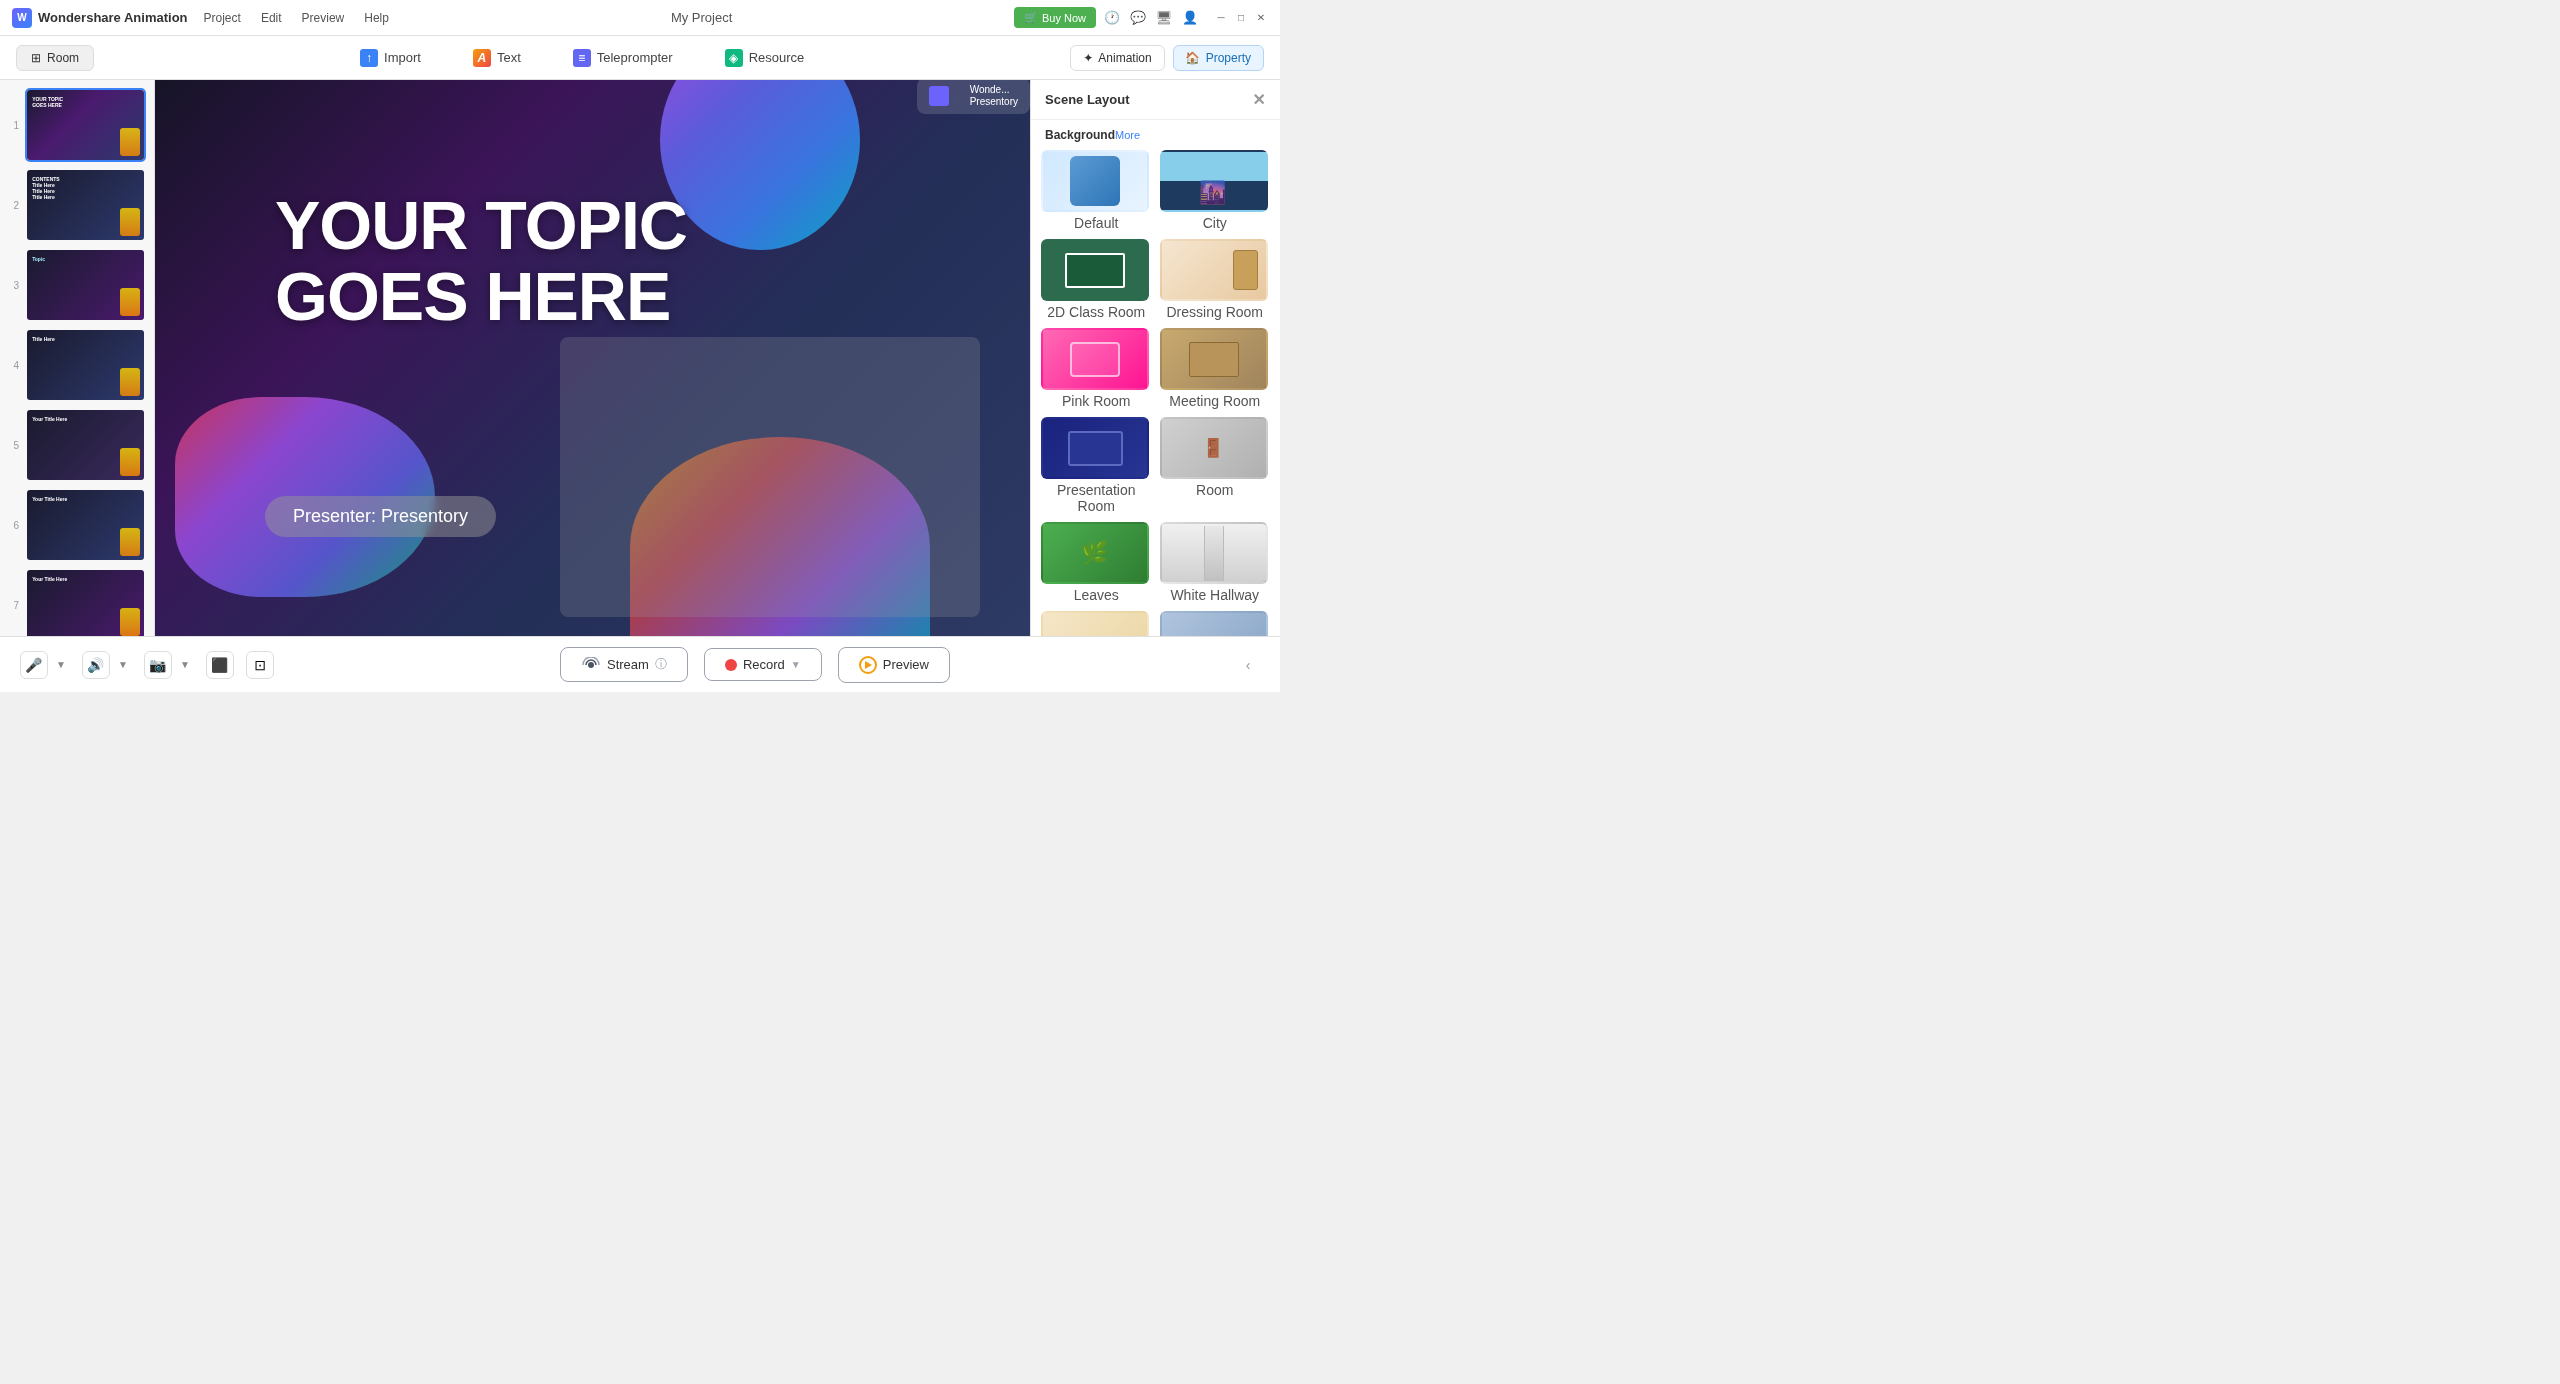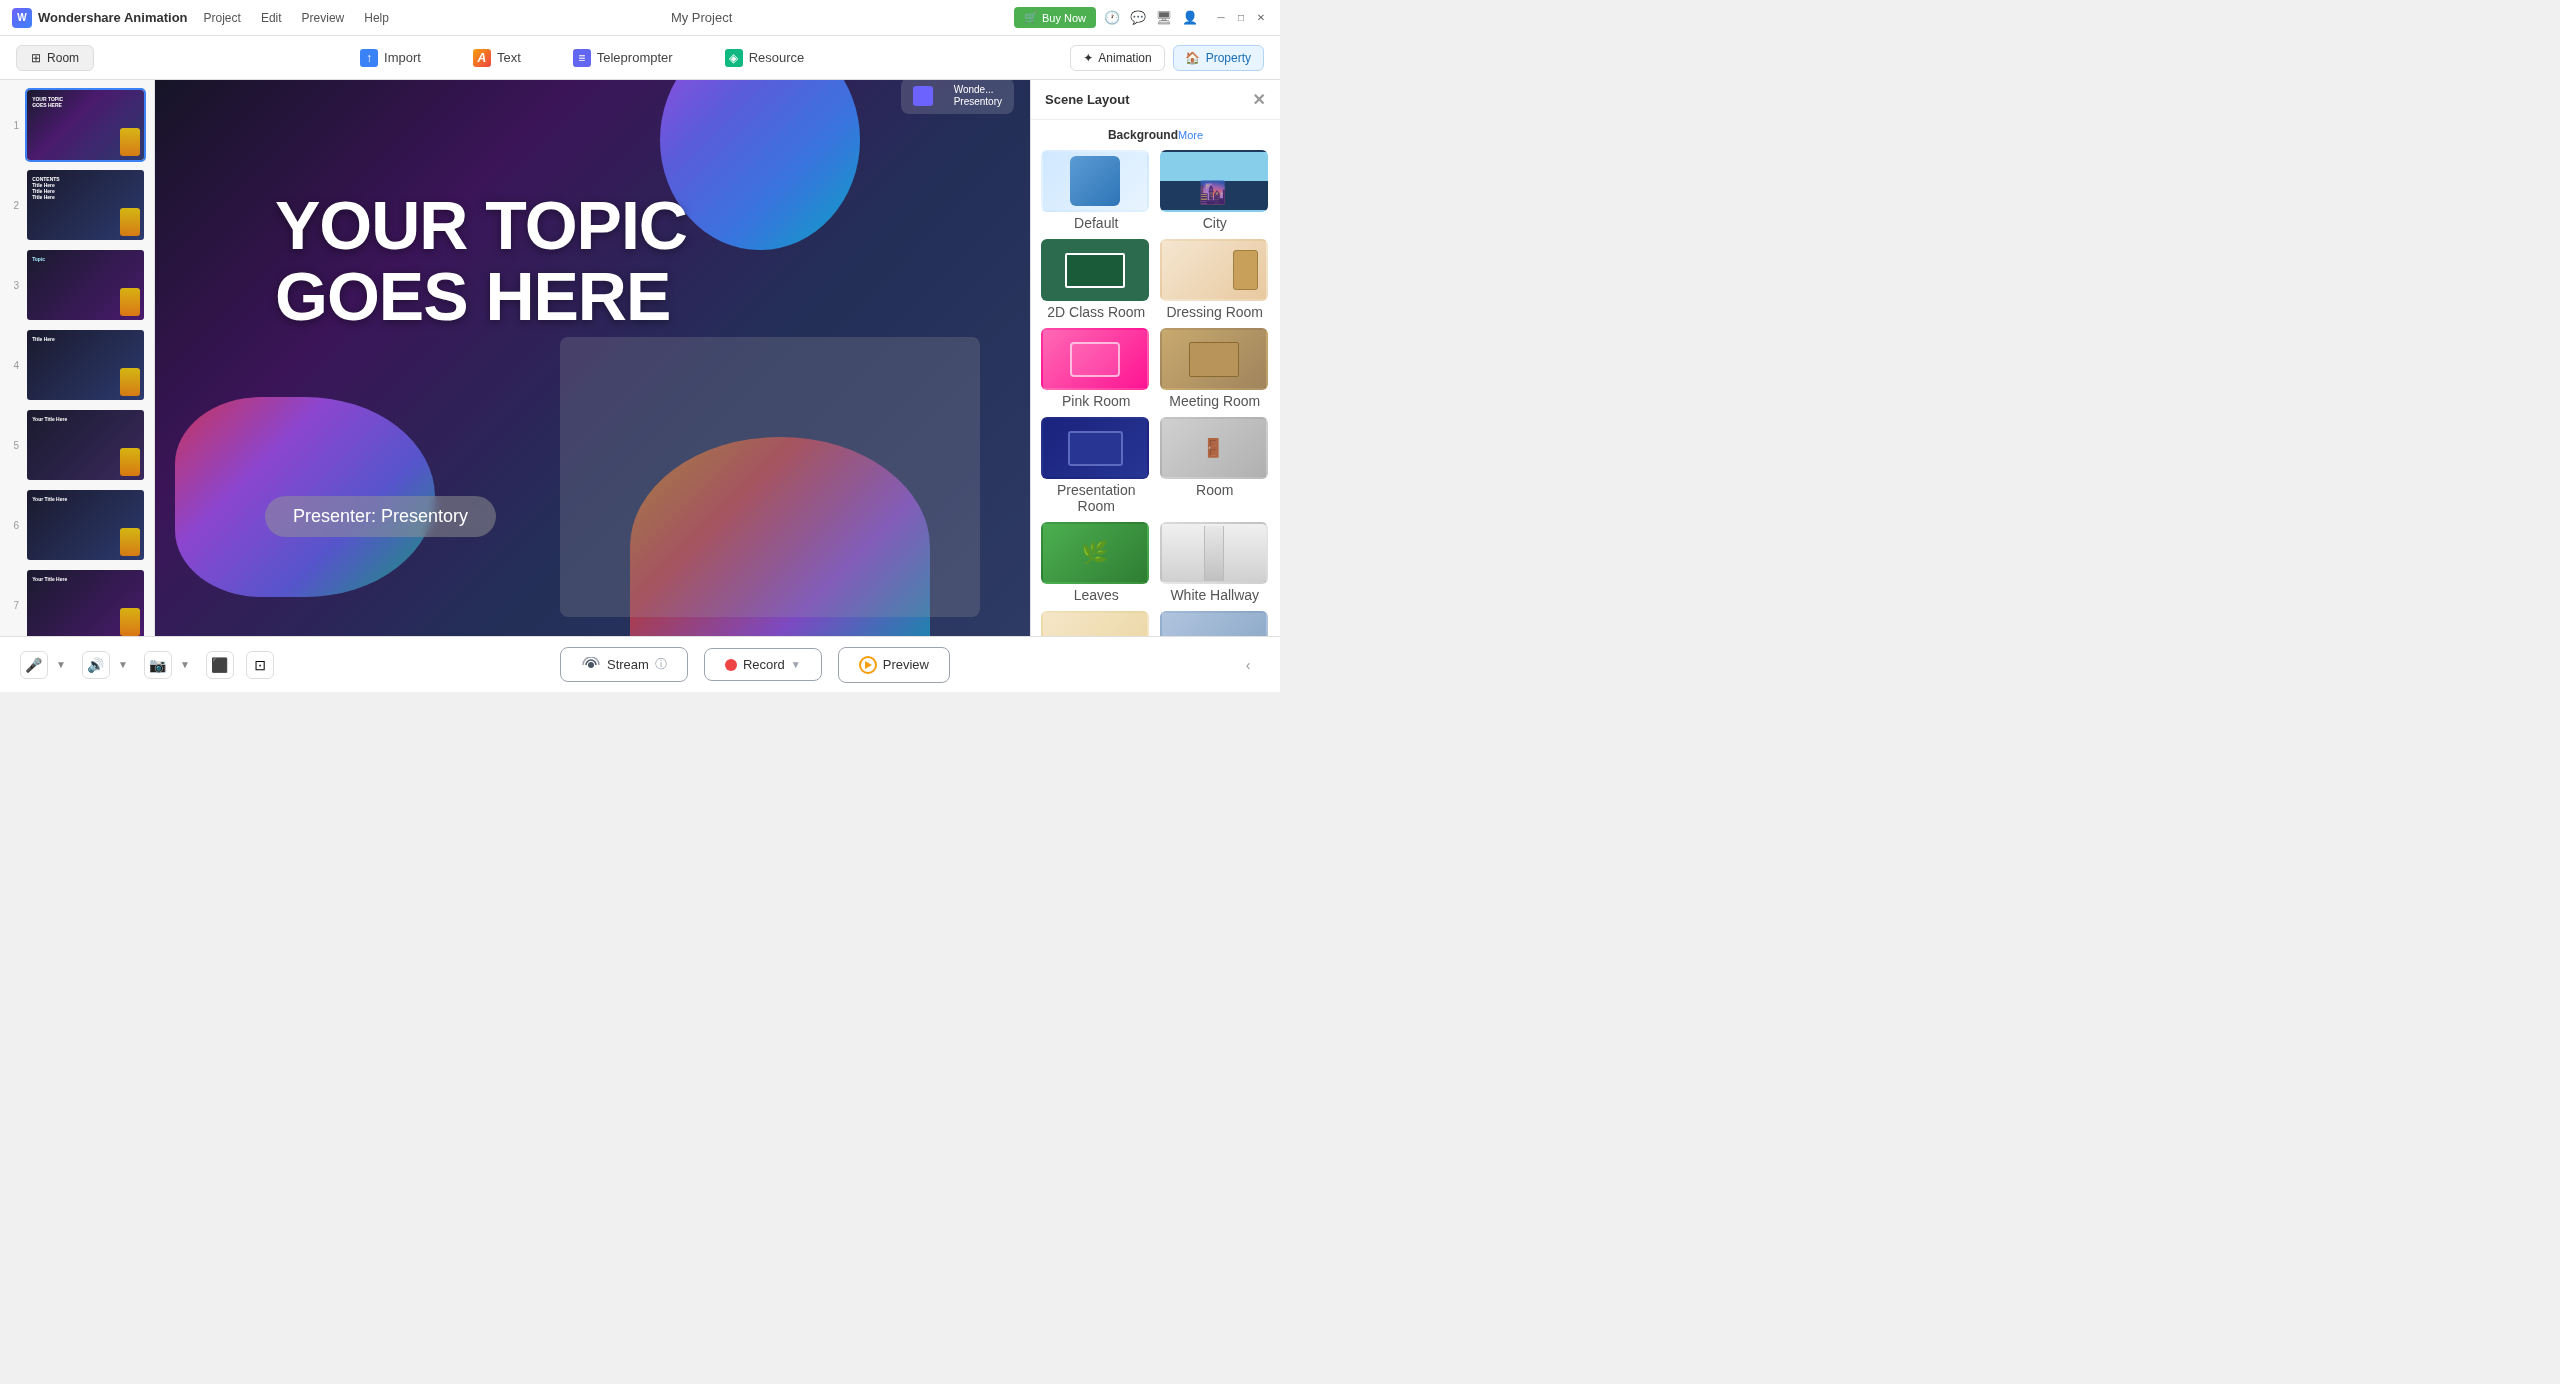--- a/index.html
+++ b/index.html
@@ -80,40 +80,40 @@
       position: absolute; top: 130px; left: 120px;
       color: white; font-weight: 900; line-height: 1.05;
     }
     .canvas-main-title { font-size: 68px; letter-spacing: -1px; text-shadow: 0 2px 8px rgba(0,0,0,0.4); }
     .presenter-badge {
       position: absolute; bottom: 120px; left: 110px;
       background: rgba(150,150,150,0.5); backdrop-filter: blur(4px);
       border-radius: 30px; padding: 10px 28px; color: white; font-size: 18px;
     }
     .logo-watermark {
-      position: absolute; top: 18px; right: 16px;
+      position: absolute; top: 18px; right: 0;
       background: rgba(255,255,255,0.15); backdrop-filter: blur(4px);
       border-radius: 8px; padding: 6px 12px;
       display: flex; align-items: center; gap: 21px;
       color: white; font-size: 11px;
     }
 
     
     .right-panel {
       width: 250px; background: #fff; border-left: 1px solid #e0e0e0;
       overflow-y: auto;
     }
     .right-panel-header {
       display: flex; align-items: center; justify-content: space-between;
       padding: 10px 14px; border-bottom: 1px solid #eee;
       font-size: 13px; font-weight: 600; color: #333;
     }
     .close-panel-btn { cursor: pointer; color: #999; font-size: 16px; }
     .section-header {
-      display: flex; align-items: center; justify-content: center;
+      display: flex; align-items: center; justify-content: flex-start;
       padding: 8px 14px;
     }
     .section-title { font-size: 12px; font-weight: 600; color: #333; }
     .more-link { font-size: 11px; color: #3b82f6; cursor: pointer; }
 
     
     .bg-grid {
       display: grid; grid-template-columns: 1fr 1fr;
       gap: 8px; padding: 0 10px 10px;
     }

